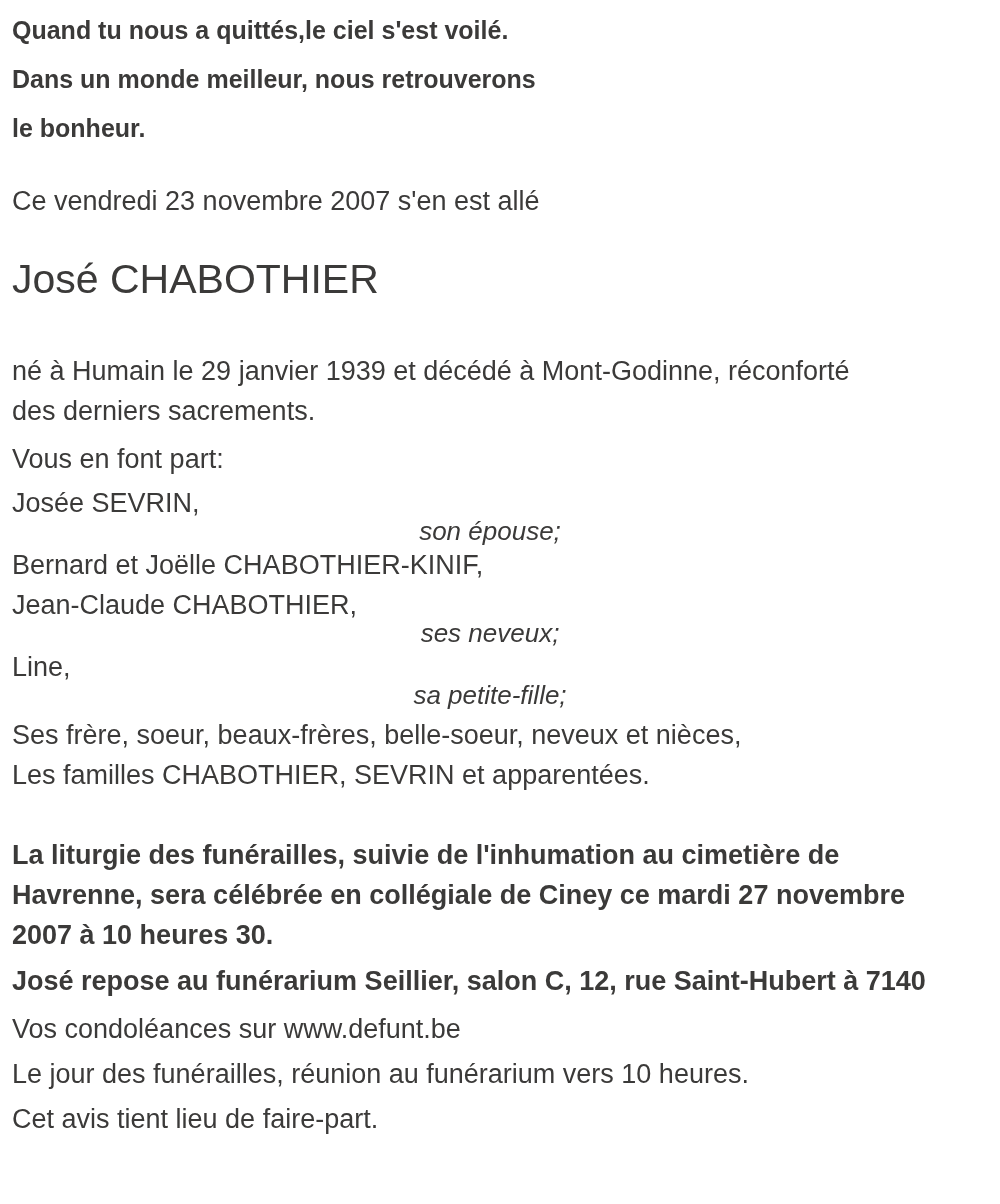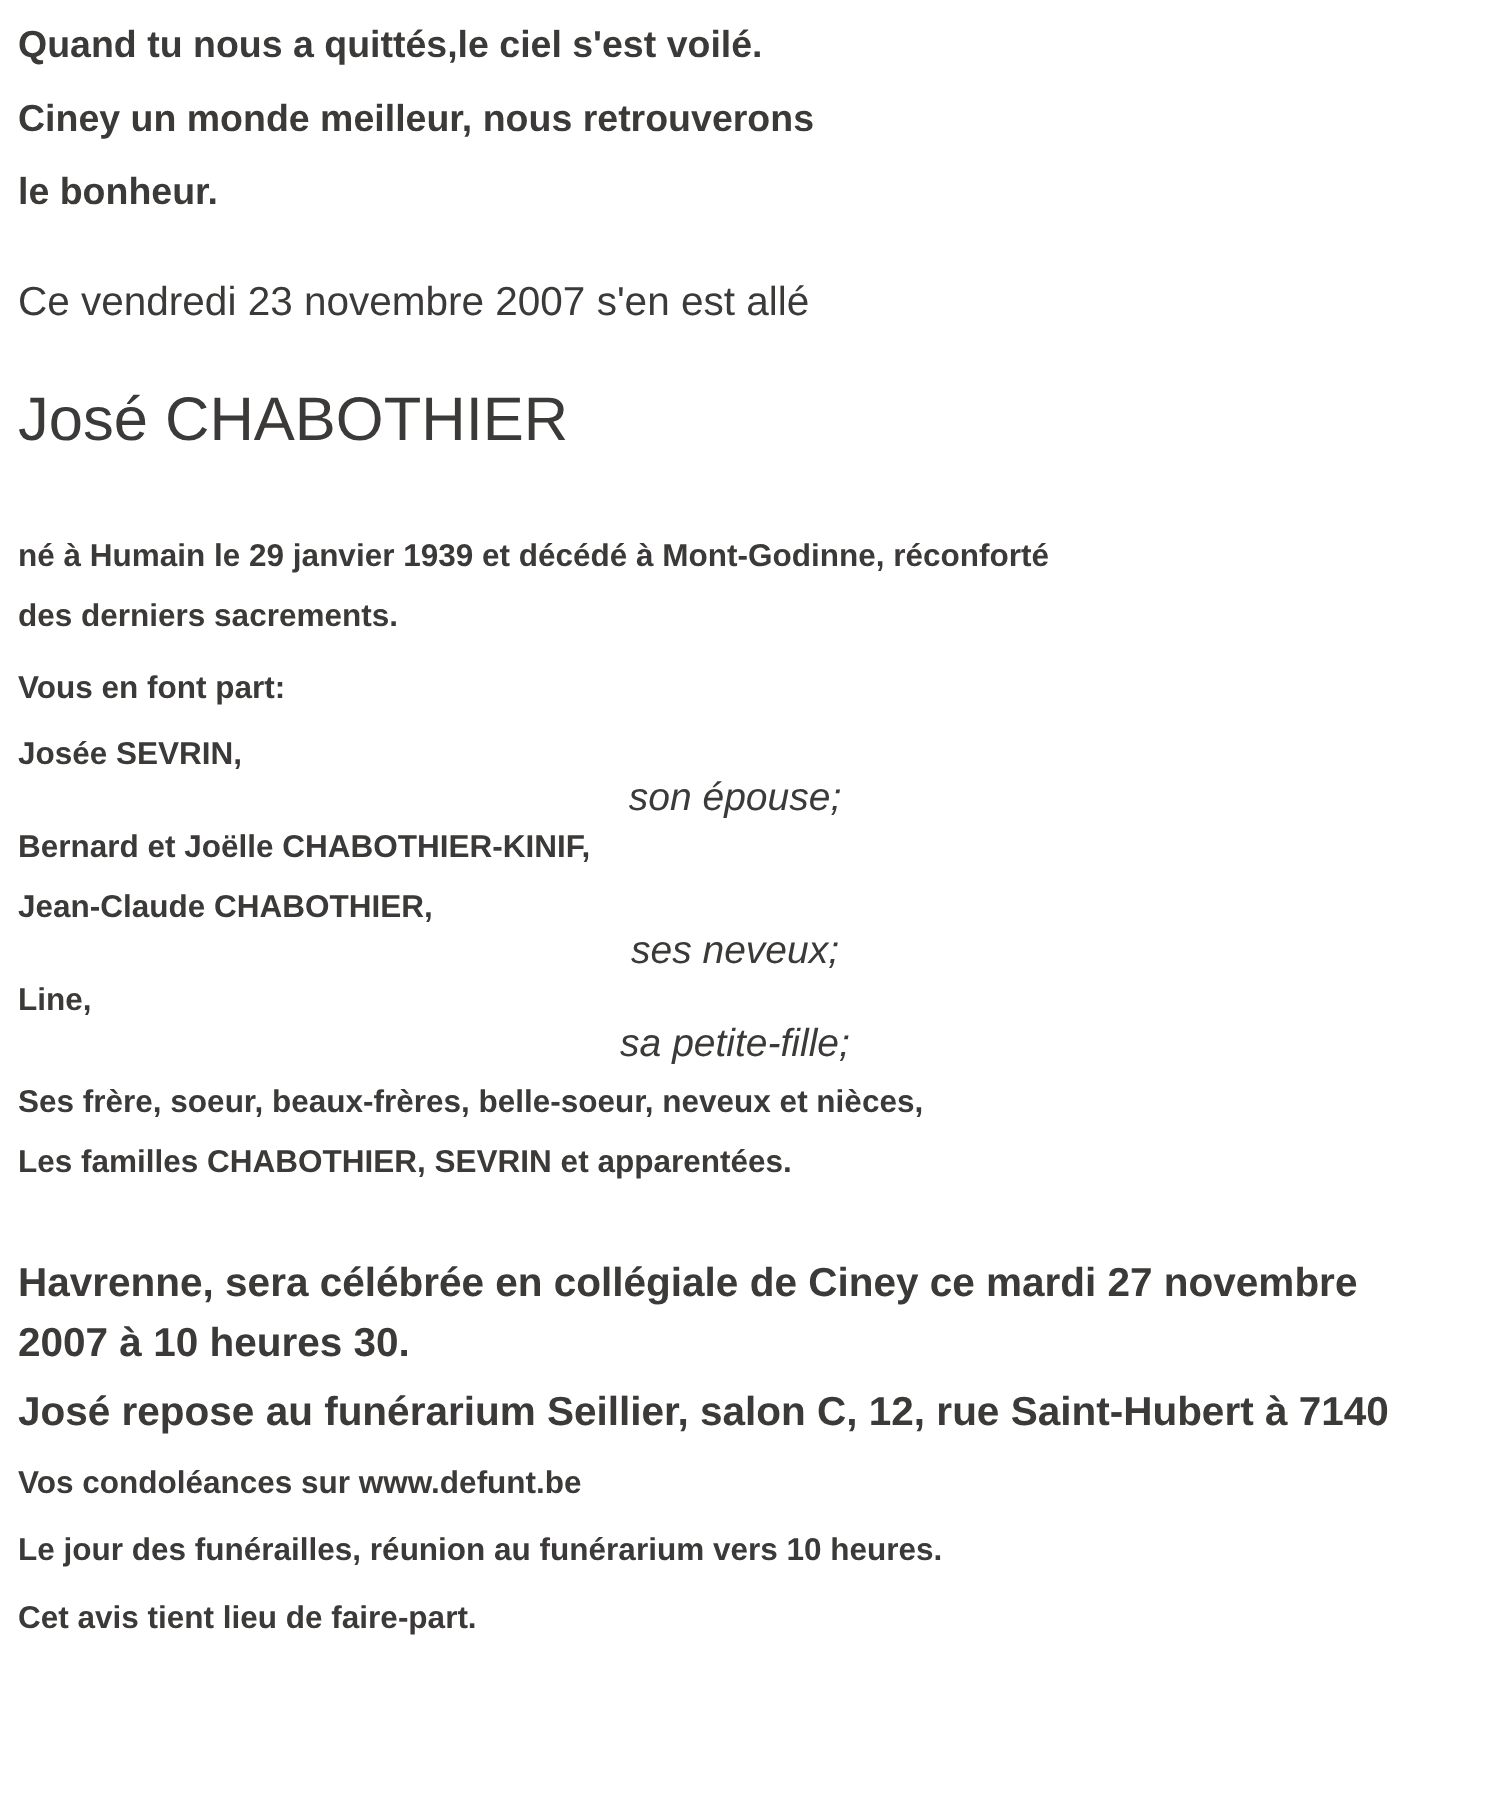--- a/index.html
+++ b/index.html
@@ -29,23 +29,23 @@
     font-size: 27px;
     line-height: 36px;
   }
   .name {
     margin: 36px 0 0 0;
     font-size: 41px;
     font-weight: 400;
     line-height: 48px;
   }
   .body-text {
-    font-size: 21px;
+    font-size: 27px;
     line-height: 40px;
-    font-weight: 700;
+    font-weight: 400;
   }
   .bio {
     margin-top: 48px;
   }
   .announcement {
     margin: 8px 0 0 0;
   }
   .family {
     margin-top: 4px;
   }
@@ -75,21 +75,21 @@
     margin: 5px 0 0 0;
   }
 </style>
 </head>
 <body style="color: rgb(59, 58, 57); background: rgb(255, 255, 255);">
 
 <div class="page">
 
   <div class="epigraph">
     <div>Quand tu nous a quittés,le ciel s'est voilé.</div>
-    <div>Ciney un monde meilleur, nous retrouverons</div>
+    <div>Dans un monde meilleur, nous retrouverons</div>
     <div>le bonheur.</div>
   </div>
 
   <p class="intro">Ce vendredi 23 novembre 2007 s'en est allé</p>
 
   <h1 class="name">José CHABOTHIER</h1>
 
   <div class="body-text bio">
     <div>né à Humain le 29 janvier 1939 et décédé à Mont-Godinne, réconforté</div>
     <div>des derniers sacrements.</div>
@@ -116,20 +116,21 @@
     </div>
 
   </div>
 
   <div class="body-text extended">
     <div>Ses frère, soeur, beaux-frères, belle-soeur, neveux et nièces,</div>
     <div>Les familles CHABOTHIER, SEVRIN et apparentées.</div>
   </div>
 
   <div class="para-bold">
+    <div>La liturgie des funérailles, suivie de l'inhumation au cimetière de</div>
     <div>Havrenne, sera célébrée en collégiale de Ciney ce mardi 27 novembre</div>
     <div>2007 à 10 heures 30.</div>
   </div>
 
   <div class="para-bold repose">
     <div>José repose au funérarium Seillier, salon C, 12, rue Saint-Hubert à 7140</div>
   </div>
 
   <p class="body-text closing">Vos condoléances sur www.defunt.be</p>
 

